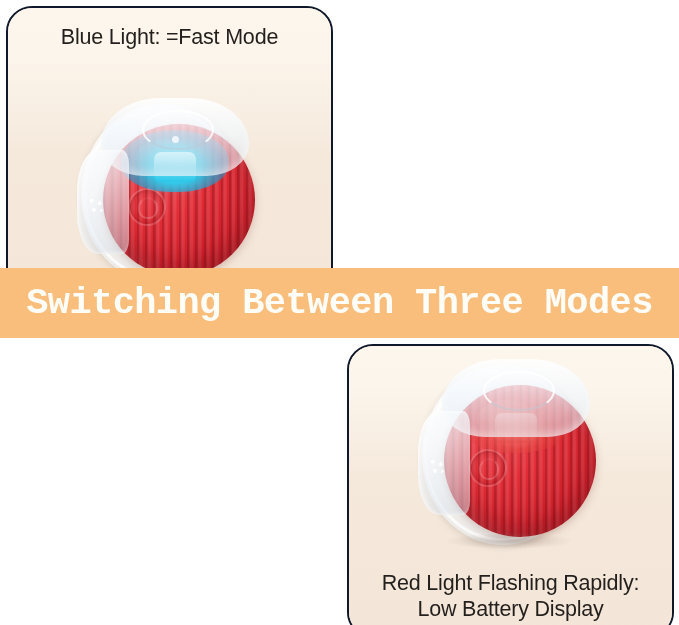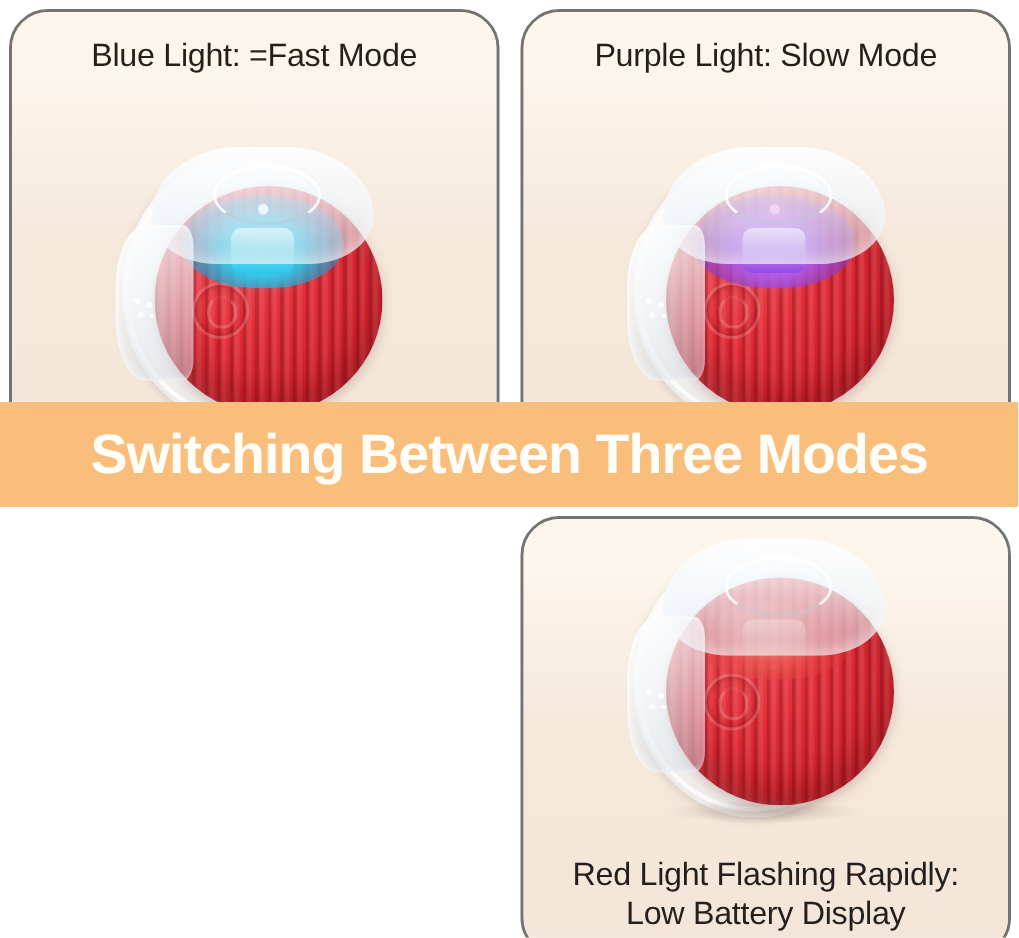--- a/index.html
+++ b/index.html
@@ -20,21 +20,21 @@
   #stage {
     position: absolute;
     inset: 0;
     background: #ffffff;
   }
 
   
   .card {
     position: absolute;
     background: #f7ece0;
-    border: 2px solid #737373;
+    border: 2px solid #0f172a;
     border-radius: 26px;
     box-sizing: border-box;
     overflow: hidden;
   }
   .card-tl { left: 6px;   top: 6px;  width: 327px; height: 330px; }
   .card-tr { left: 347px; top: 6px;  width: 327px; height: 330px; }
   .card-bl { left: 6px;   top: 344px; width: 327px; height: 276px; }
   .card-br { left: 347px; top: 344px; width: 327px; height: 294px; }
 
   .card-inner {
@@ -250,21 +250,21 @@
     display: flex;
     align-items: center;
     justify-content: center;
     z-index: 40;
   }
   #banner-text {
     color: #fffdf8;
     font-size: 37px;
     font-weight: bold;
     letter-spacing: -0.6px;
-    font-family: Liberation Sans, sans-serif;
+    font-family: Liberation Mono, monospace;
     white-space: nowrap;
   }
 </style>
 </head>
 <body>
 
 <div id="stage">
 
   <div class="card card-tl">
     <div class="card-inner"></div>
@@ -285,45 +285,20 @@
           <div class="cap-arc"></div>
         </div>
         <div class="clip">
           <div class="clip-dots"></div>
         </div>
         <div class="ball-shadow"></div>
       </div>
     </div>
   </div>
 
-  <div class="card card-tr">
-    <div class="card-inner"></div>
-    <div class="caption caption-top">Purple Light: Slow Mode</div>
-    <div class="photo photo-top">
-      <div class="ball-wrap">
-        <div class="shell"></div>
-        <div class="shell-edge"></div>
-        <div class="body-ball">
-          <div class="body-gloss"></div>
-          <div class="body-logo"></div>
-        </div>
-        <div class="led" style="background: radial-gradient(ellipse at 50% 58%, rgba(235,190,255,.96) 0%, rgba(170,90,240,.9) 32%, rgba(130,60,215,.6) 62%, rgba(120,50,200,0) 100%);">
-          <div class="led-core" style="background: linear-gradient(180deg, rgba(238,205,255,.95), rgba(150,70,230,.9)); box-shadow:0 0 14px rgba(180,100,245,.95);"></div>
-          <div class="led-spark" style="background:rgba(255,140,235,.95); box-shadow:0 0 8px rgba(255,120,230,.9);"></div>
-        </div>
-        <div class="cap">
-          <div class="cap-arc"></div>
-        </div>
-        <div class="clip">
-          <div class="clip-dots"></div>
-        </div>
-        <div class="ball-shadow"></div>
-      </div>
-    </div>
-  </div>
 
 
   <div class="card card-br">
     <div class="card-inner"></div>
     <div class="photo photo-bottom" style="bottom:76px;">
       <div class="ball-wrap">
         <div class="shell"></div>
         <div class="shell-edge"></div>
         <div class="body-ball">
           <div class="body-gloss"></div>

